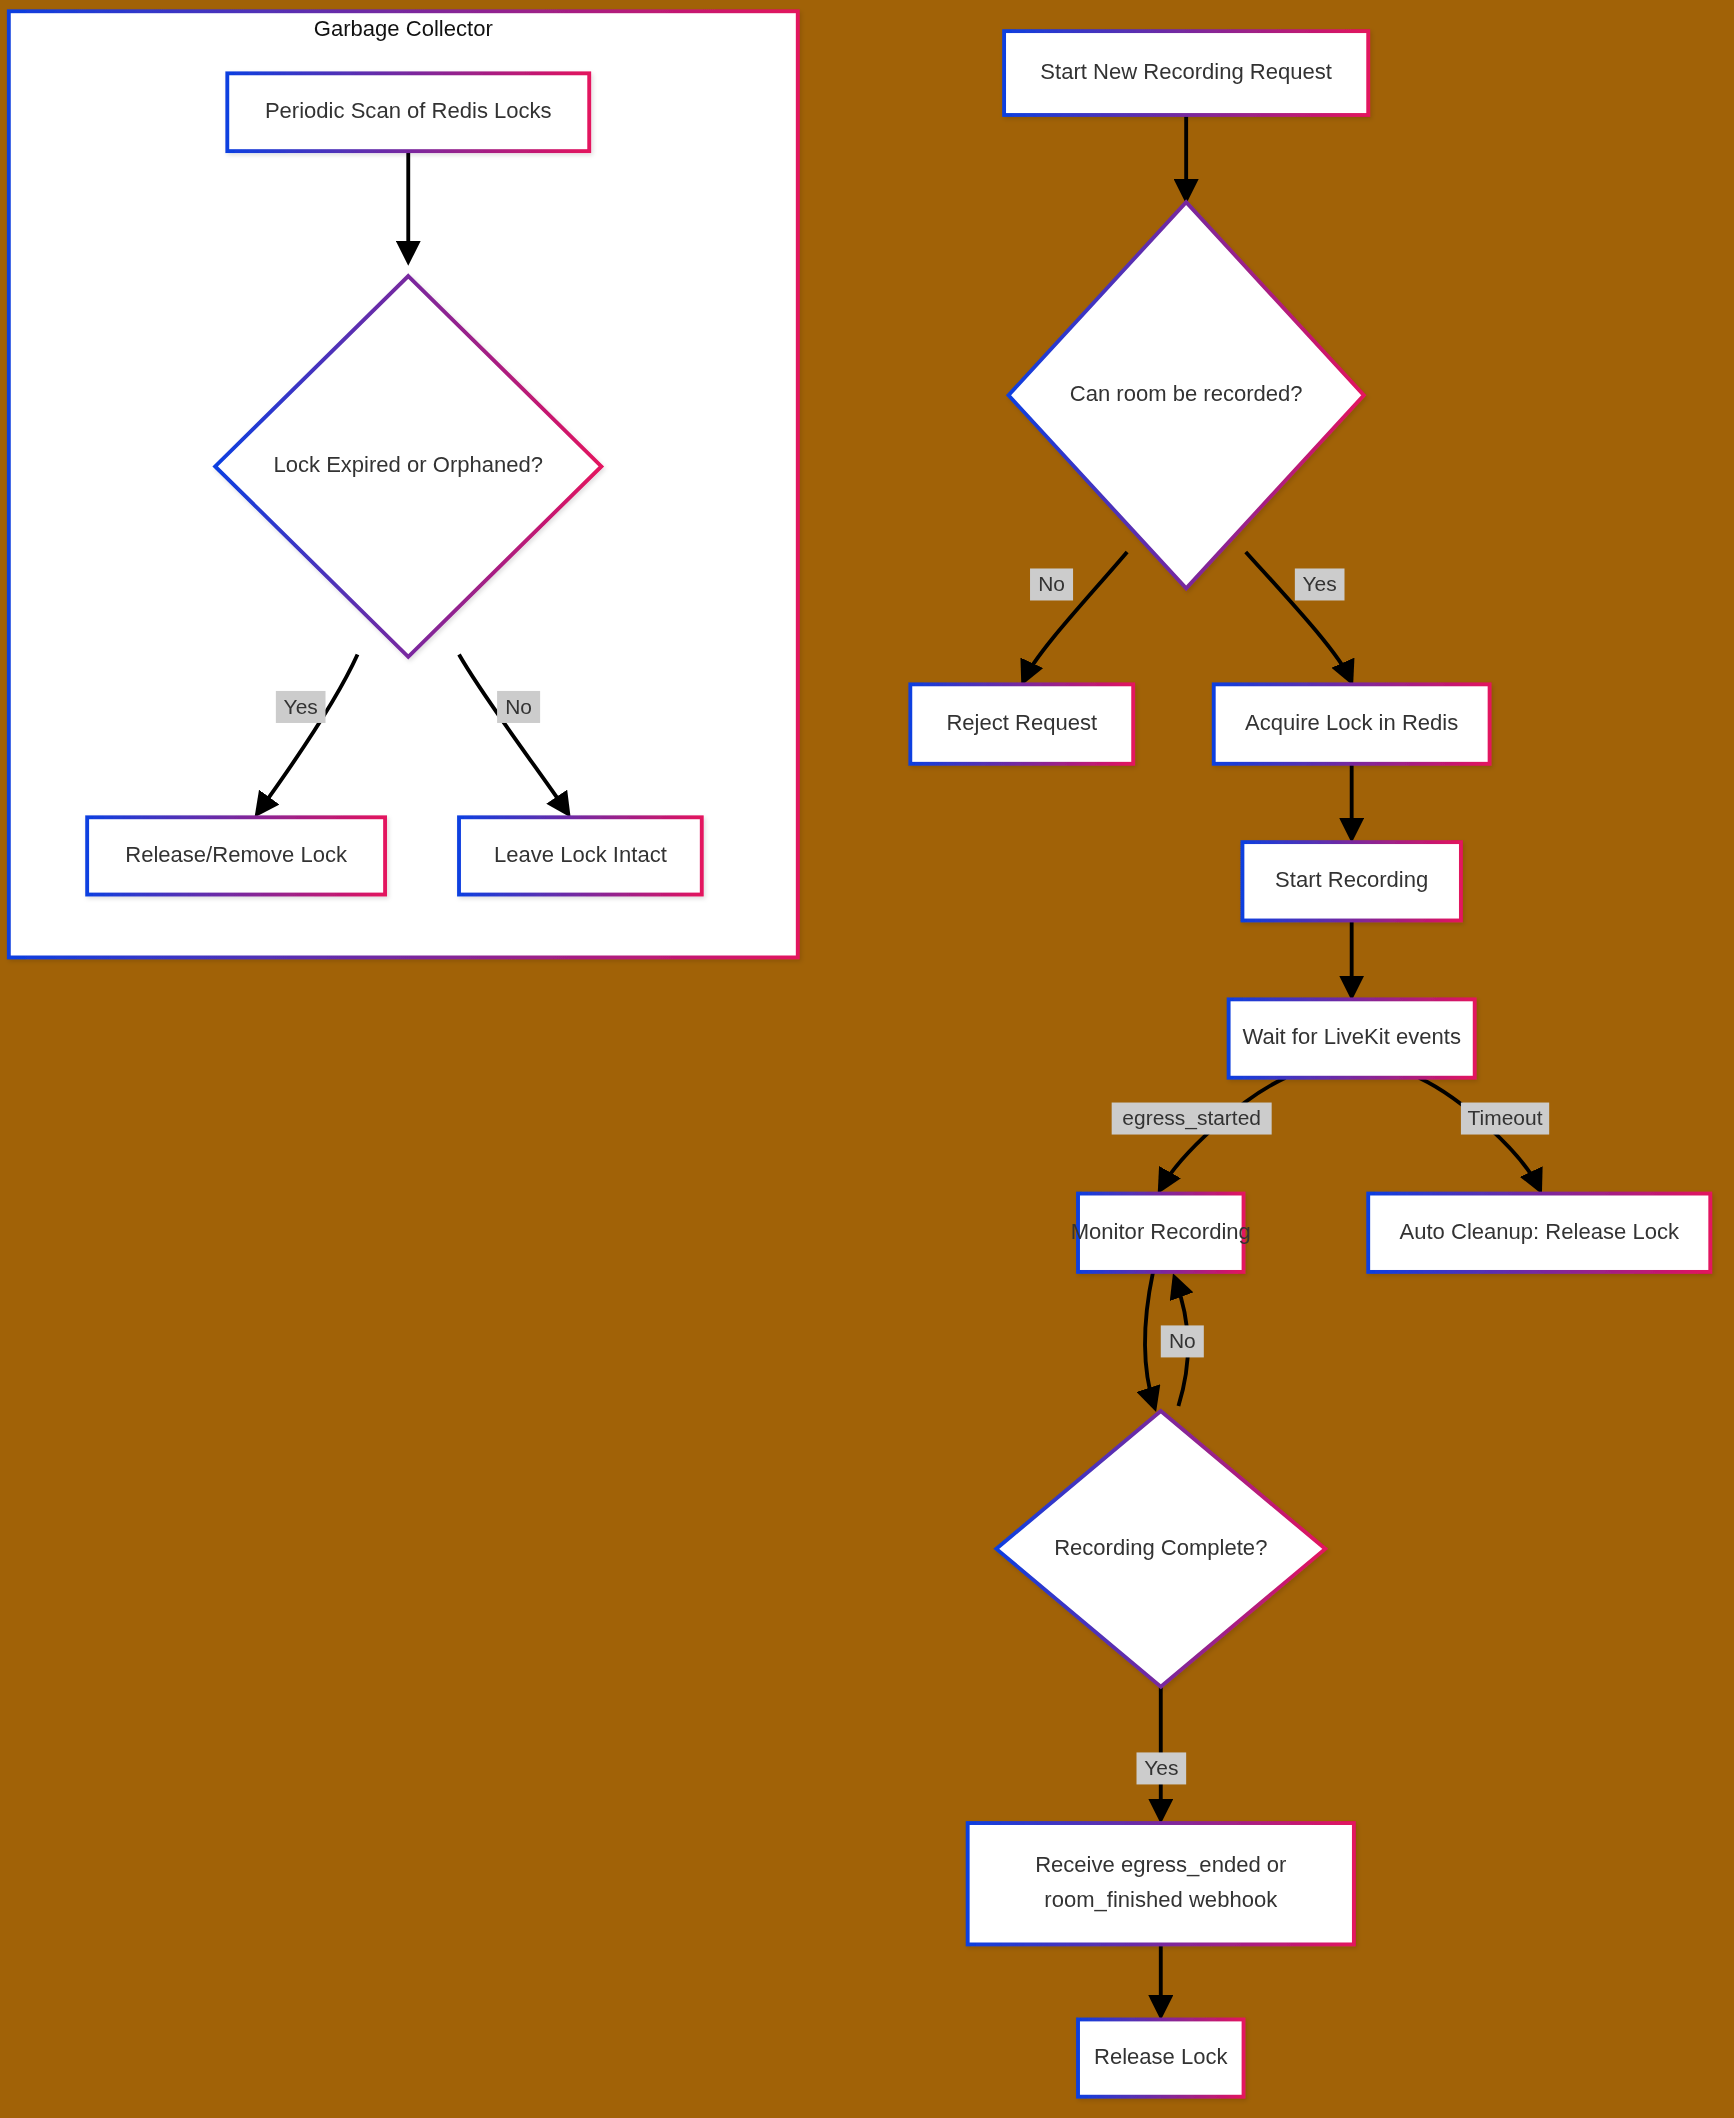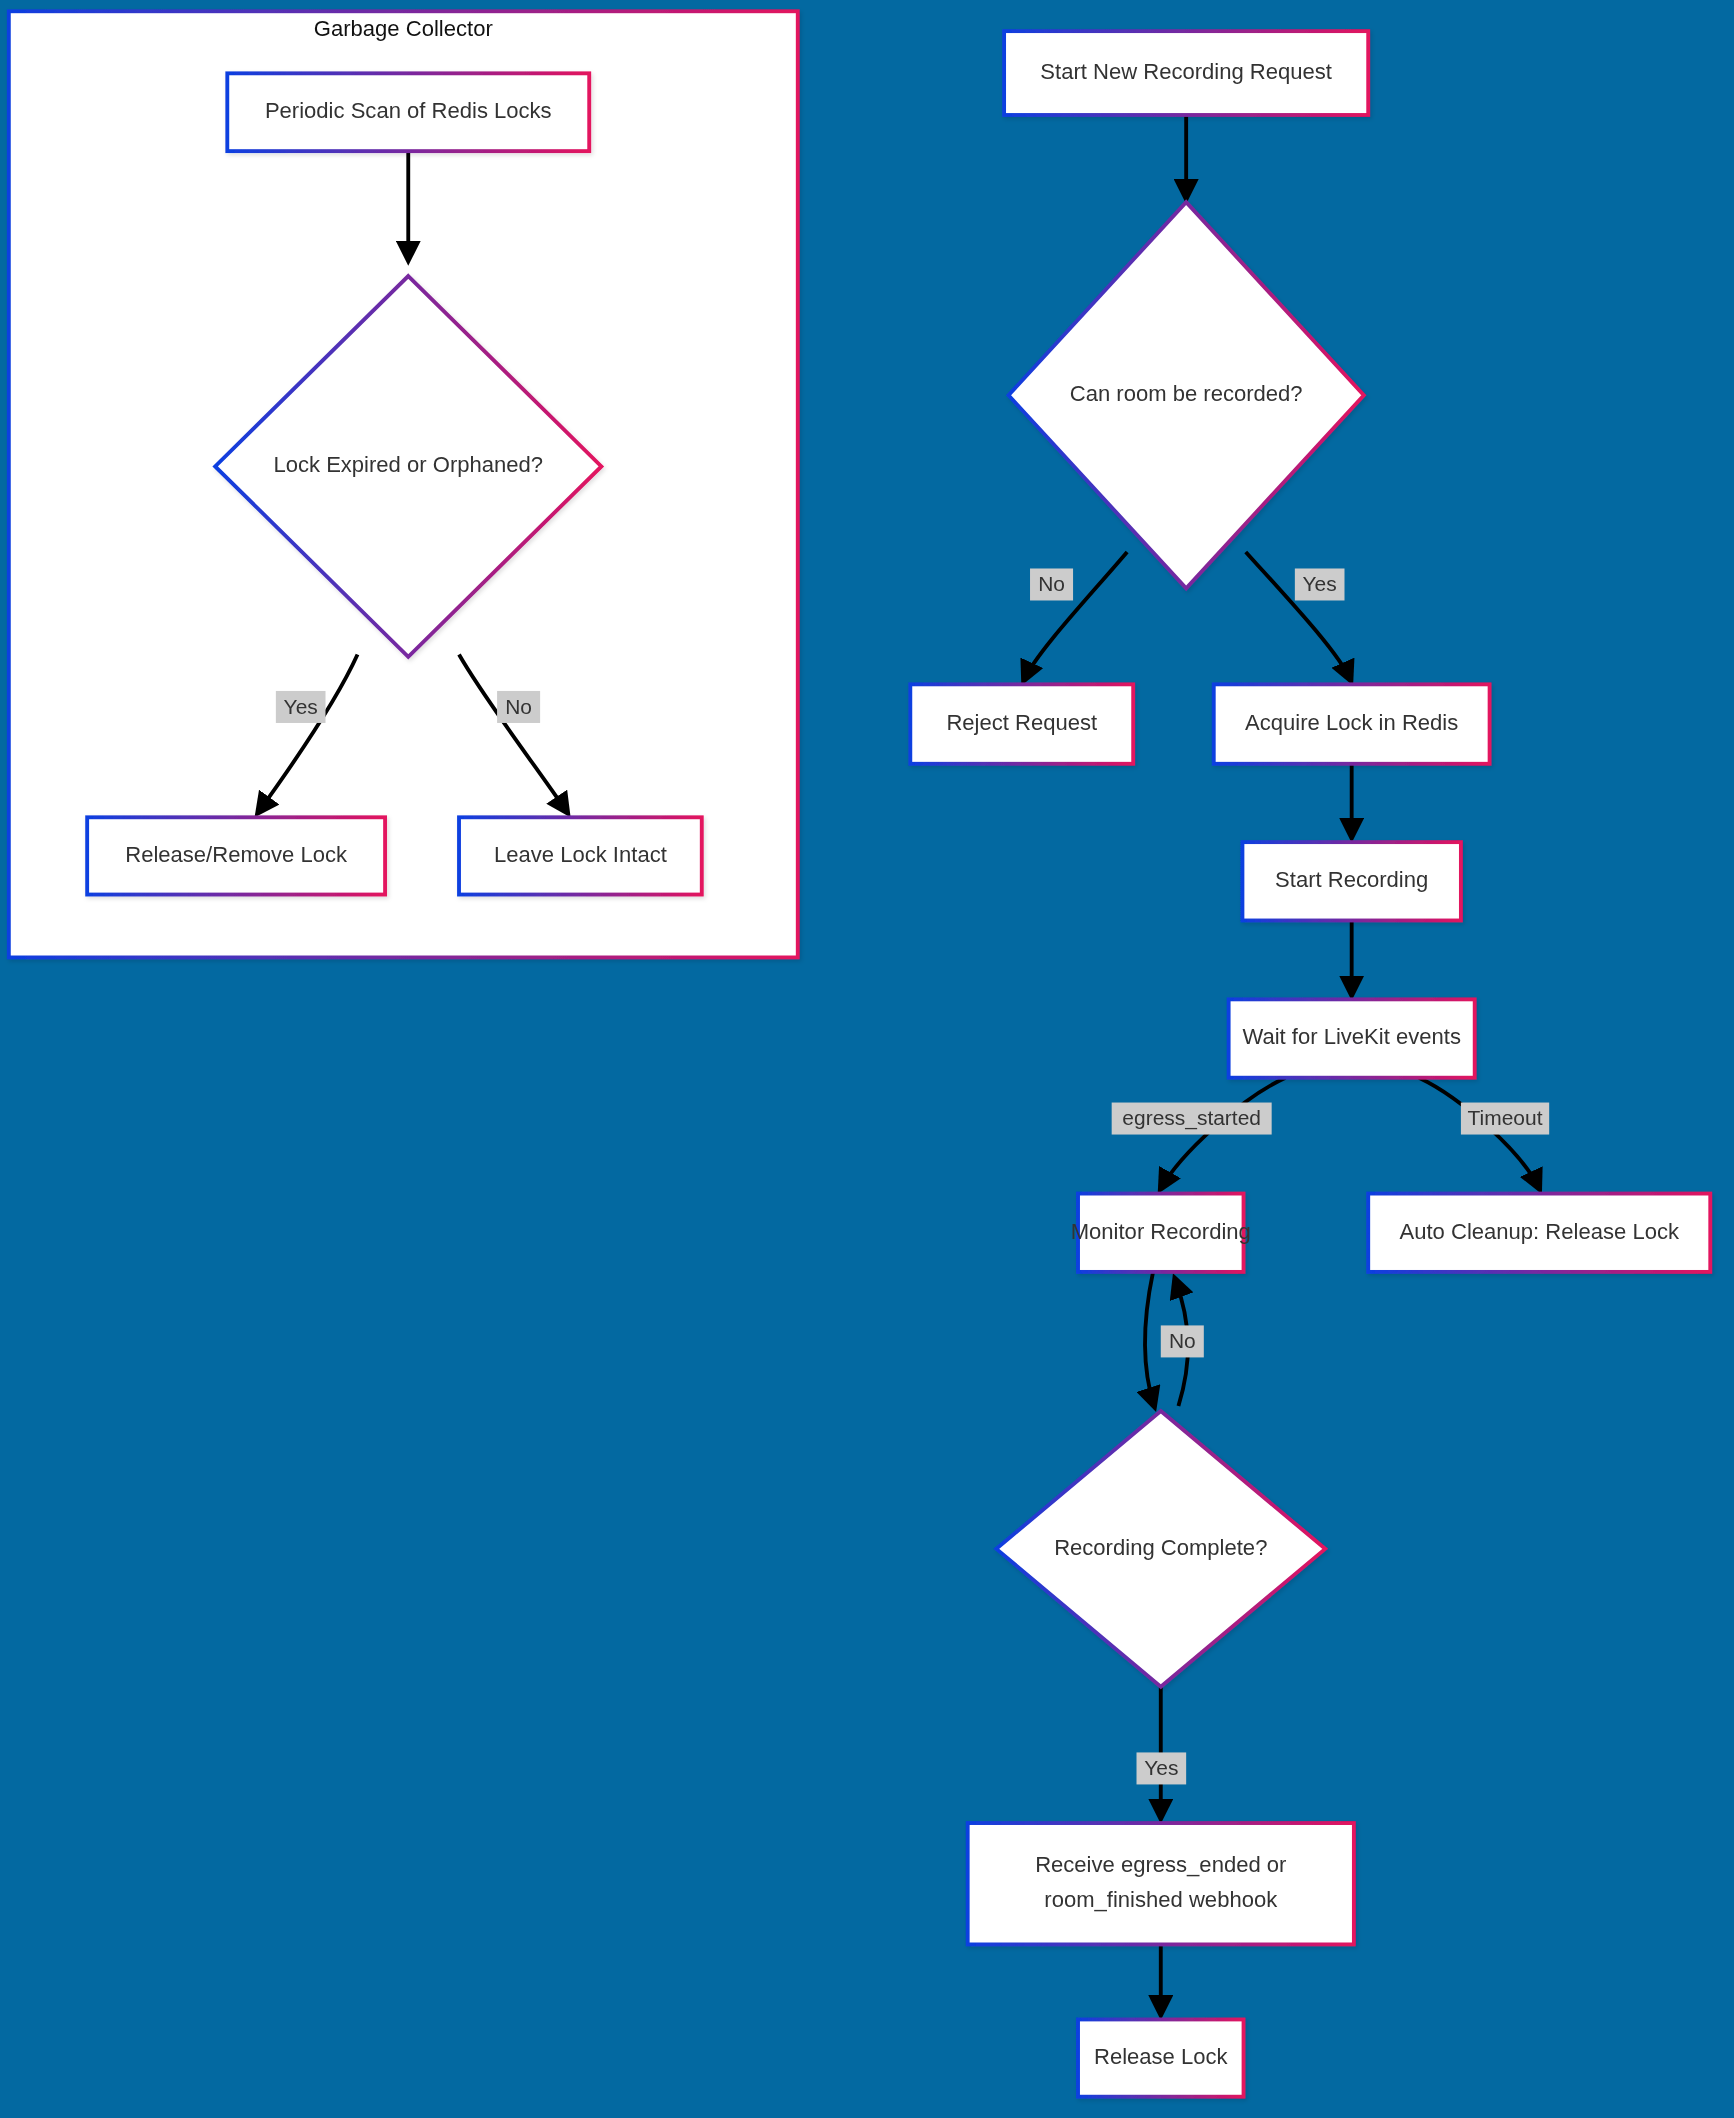--- a/index.html
+++ b/index.html
@@ -7,21 +7,21 @@
     padding: 0;
     background: #ffffff;
   }
   body {
     font-family: "Liberation Sans", sans-serif;
   }
   #diagram-root {
     position: relative;
     width: 1734px;
     height: 2119px;
-    background: #0369a1;
+    background: #a16207;
     overflow: hidden;
   }
   svg#flow-svg {
     position: absolute;
     top: 0;
     left: 0;
     width: 1734px;
     height: 2119px;
   }
   .node-label {

